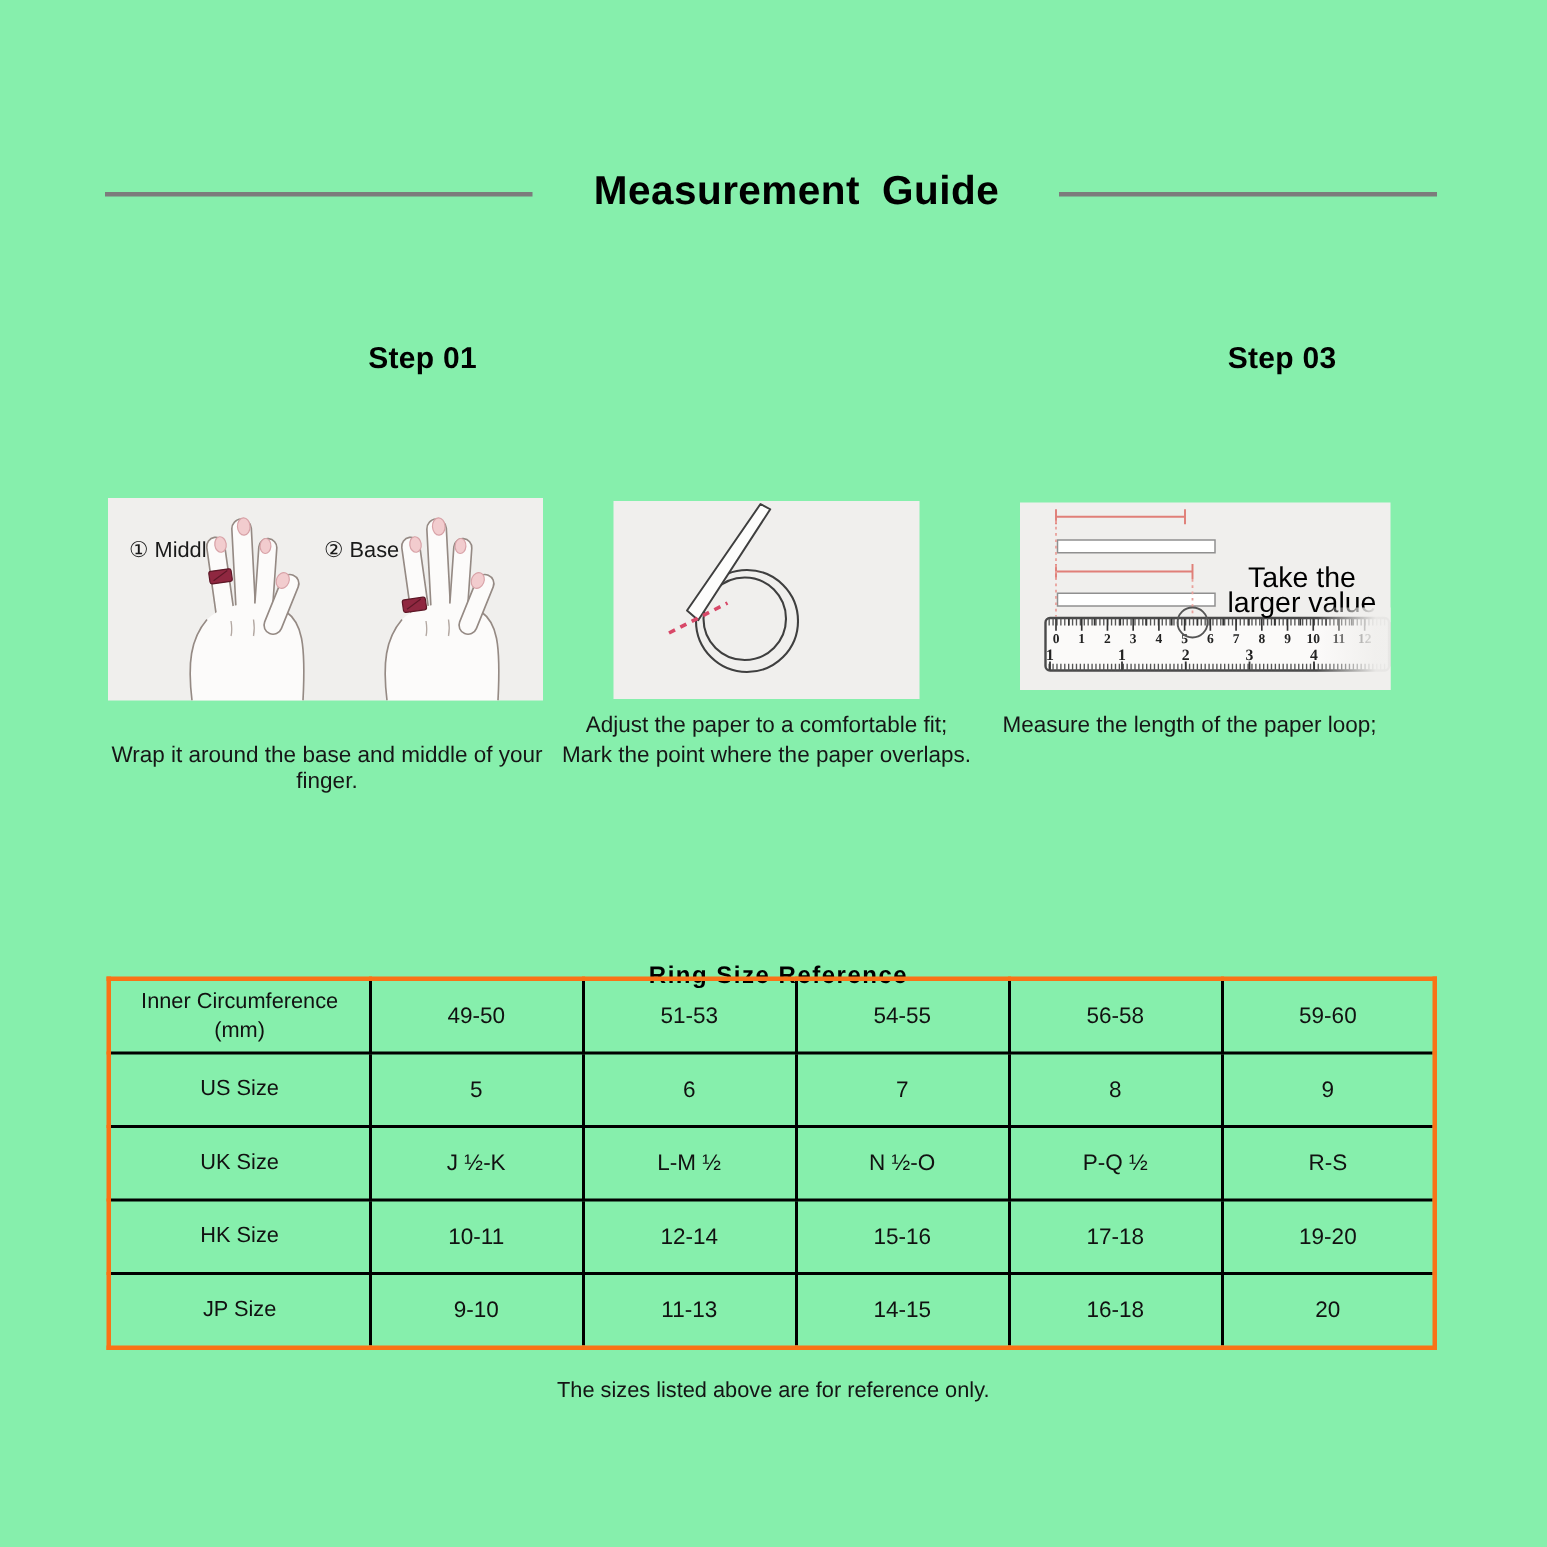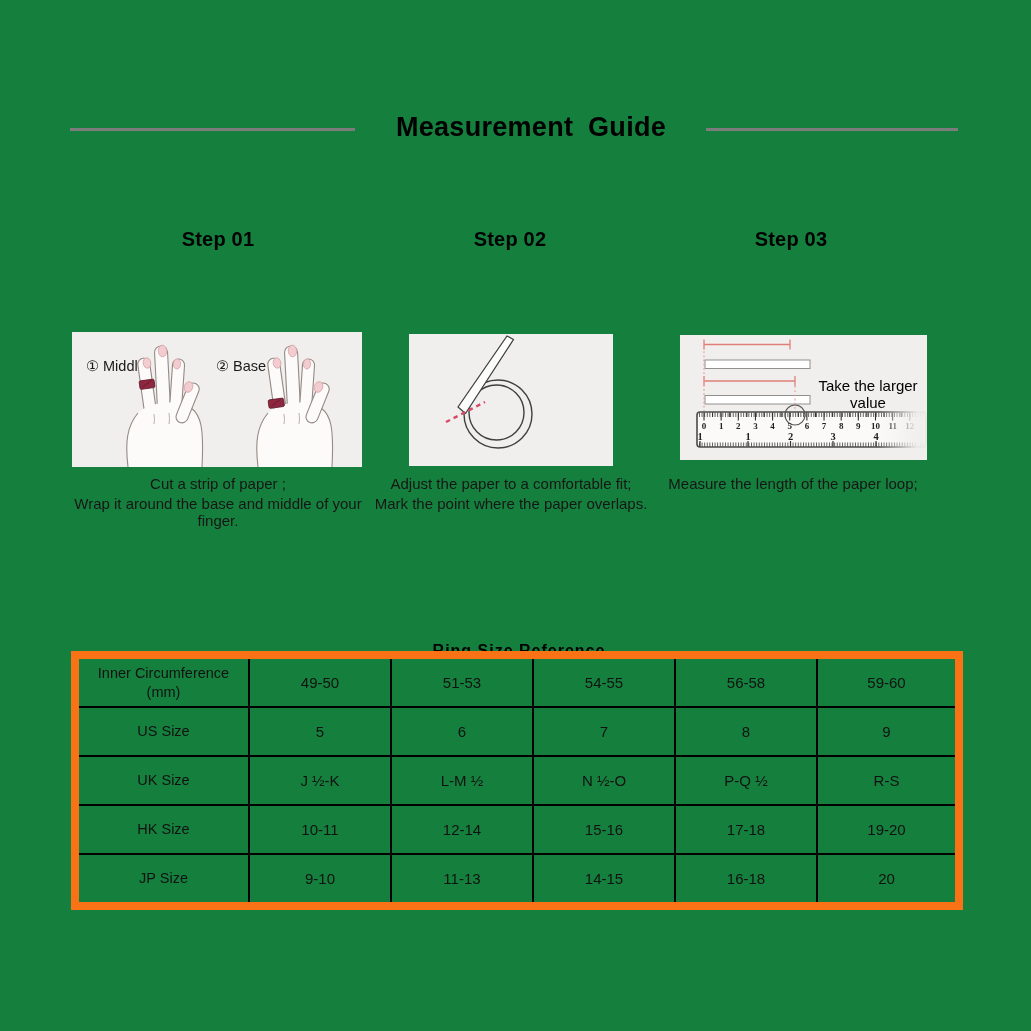--- a/index.html
+++ b/index.html
@@ -1,60 +1,60 @@
 <!DOCTYPE html>
 <html><head>
 <meta charset="utf-8">
 <style>
   html,body{margin:0;padding:0;background:#ffffff;}
   body{font-family:"Liberation Sans", sans-serif;color:#111;}
-  .stage{position:relative;width:1031px;height:1031px;background:#15803d;overflow:hidden;}
+  .stage{position:relative;width:1031px;height:1031px;background:#86efac;overflow:hidden;}
 
   
   .divider{position:absolute;height:3px;background:#7c7c7c;top:128px;}
   .divider.left{left:70px;width:285px;}
   .divider.right{left:706px;width:252px;}
   .page-title{position:absolute;left:355px;top:112px;width:352px;text-align:center;
     font-size:27px;font-weight:bold;letter-spacing:.3px;word-spacing:7px;color:#000;}
 
   
-  .step-heading{position:absolute;top:228px;width:200px;text-align:center;
+  .step-heading{position:absolute;top:228px;width:200px;text-align:right;
     font-size:20px;font-weight:bold;color:#000;letter-spacing:.2px;}
   .step-heading.s1{left:118px;} .step-heading.s2{left:410px;} .step-heading.s3{left:691px;}
 
   
   .panel{position:absolute;background:#f0efed;}
   .panel.p1{left:72px;top:332px;width:290px;height:135px;}
   .panel.p2{left:409px;top:334px;width:204px;height:132px;}
   .panel.p3{left:680px;top:335px;width:247px;height:125px;}
 
   .finger-label{position:absolute;top:26px;font-size:14.5px;color:#1a1a1a;white-space:nowrap;}
   .finger-label.l1{left:14px;} .finger-label.l2{left:144px;}
 
   .hand{position:absolute;top:10px;width:100px;height:125px;}
   .hand.hand-middle{left:42px;} .hand.hand-base{left:172px;}
   .hand-middle .band-base{display:none;} .hand-base .band-middle{display:none;}
 
   .loop-svg,.ruler-svg{position:absolute;left:0;top:0;width:100%;height:100%;}
 
   .annotation{position:absolute;left:132px;top:42px;width:112px;text-align:center;
-    font-size:15px;line-height:17px;color:#000;}
+    font-size:19px;line-height:17px;color:#000;}
   .ruler-fade{position:absolute;left:198px;top:70px;width:49px;height:55px;
     background:linear-gradient(to right, rgba(240,239,237,0), rgba(240,239,237,.95) 80%);}
 
   
   .caption{position:absolute;width:320px;text-align:center;font-size:15px;color:#161616;}
   .cap-row1{top:475px;} .cap-row2{top:495px;}
   .cap-s1{left:58px;} .cap-s2{left:351px;} .cap-s3{left:633px;}
 
   
   .table-heading{position:absolute;left:319px;top:642px;width:400px;text-align:center;
     font-size:16px;font-weight:bold;letter-spacing:1px;color:#000;}
   table.size-table{position:absolute;left:71px;top:651px;width:884px;
-    border-collapse:collapse;table-layout:fixed;border:8px solid #f97316;}
+    border-collapse:collapse;table-layout:fixed;border:3px solid #f97316;}
   table.size-table td{border:2px solid #000;text-align:center;vertical-align:middle;
     font-size:15px;height:47px;padding:0 4px;color:#111;}
   table.size-table td.row-label{white-space:pre-line;font-size:14.5px;line-height:19px;}
 
   .footer-note{position:absolute;left:0;top:919px;width:1031px;text-align:center;
     font-size:14.5px;color:#141414;}
 
   
   .sketch{stroke:#958a84;stroke-width:1.1;fill:#fcfbfa;}
   .cm-num{font:bold 9px "Liberation Serif", serif;fill:#222;}
@@ -63,21 +63,20 @@
 </head>
 <body>
 
 <div class="stage">
 
   <div class="divider left"></div>
   <h1 class="page-title" style="margin:0;">Measurement Guide</h1>
   <div class="divider right"></div>
 
   <div class="step-heading s1">Step 01</div>
-  <div class="step-heading s2">Step 02</div>
   <div class="step-heading s3">Step 03</div>
 
   <div class="panel p1">
     <span class="finger-label l1">① Middle</span>
     <span class="finger-label l2">② Base</span>
     <div class="hand hand-middle" id="hand1">
   <svg viewBox="0 0 100 125" xmlns="http://www.w3.org/2000/svg">
 
     <rect class="sketch" x="27" y="16" width="12" height="58" rx="6" transform="rotate(-8 33 45)"></rect>
     <rect class="sketch" x="42" y="4" width="13" height="68" rx="6.5" transform="rotate(-3 48 38)"></rect>
@@ -232,21 +231,20 @@
           <text x="153" y="105" text-anchor="middle" class="in-num">3</text>
           <text x="196" y="105" text-anchor="middle" class="in-num">4</text>
         </g>
 
       <circle cx="115" cy="80" r="10" fill="none" stroke="#555" stroke-width="1.2"></circle>
     </svg>
     <div class="annotation">Take the larger value</div>
     <div class="ruler-fade"></div>
   </div>
 
-  <div class="caption cap-row1 cap-s1">Cut a strip of paper ;</div>
   <div class="caption cap-row1 cap-s2">Adjust the paper to a comfortable fit;</div>
   <div class="caption cap-row2 cap-s1">Wrap it around the base and middle of your finger.</div>
   <div class="caption cap-row2 cap-s2">Mark the point where the paper overlaps.</div>
   <div class="caption cap-row1 cap-s3">Measure the length of the paper loop;</div>
 
   <h2 class="table-heading" style="margin:0;">Ring Size Reference</h2>
 
   <table class="size-table" id="size-table">
     <colgroup>
       <col style="width:174px">
@@ -294,13 +292,14 @@
           <td class="row-label">JP Size</td>
           <td>9-10</td>
           <td>11-13</td>
           <td>14-15</td>
           <td>16-18</td>
           <td>20</td>
         </tr>
       </tbody>
   </table>
 
+  <div class="footer-note">The sizes listed above are for reference only.</div>
 </div>
 
 </body></html>

